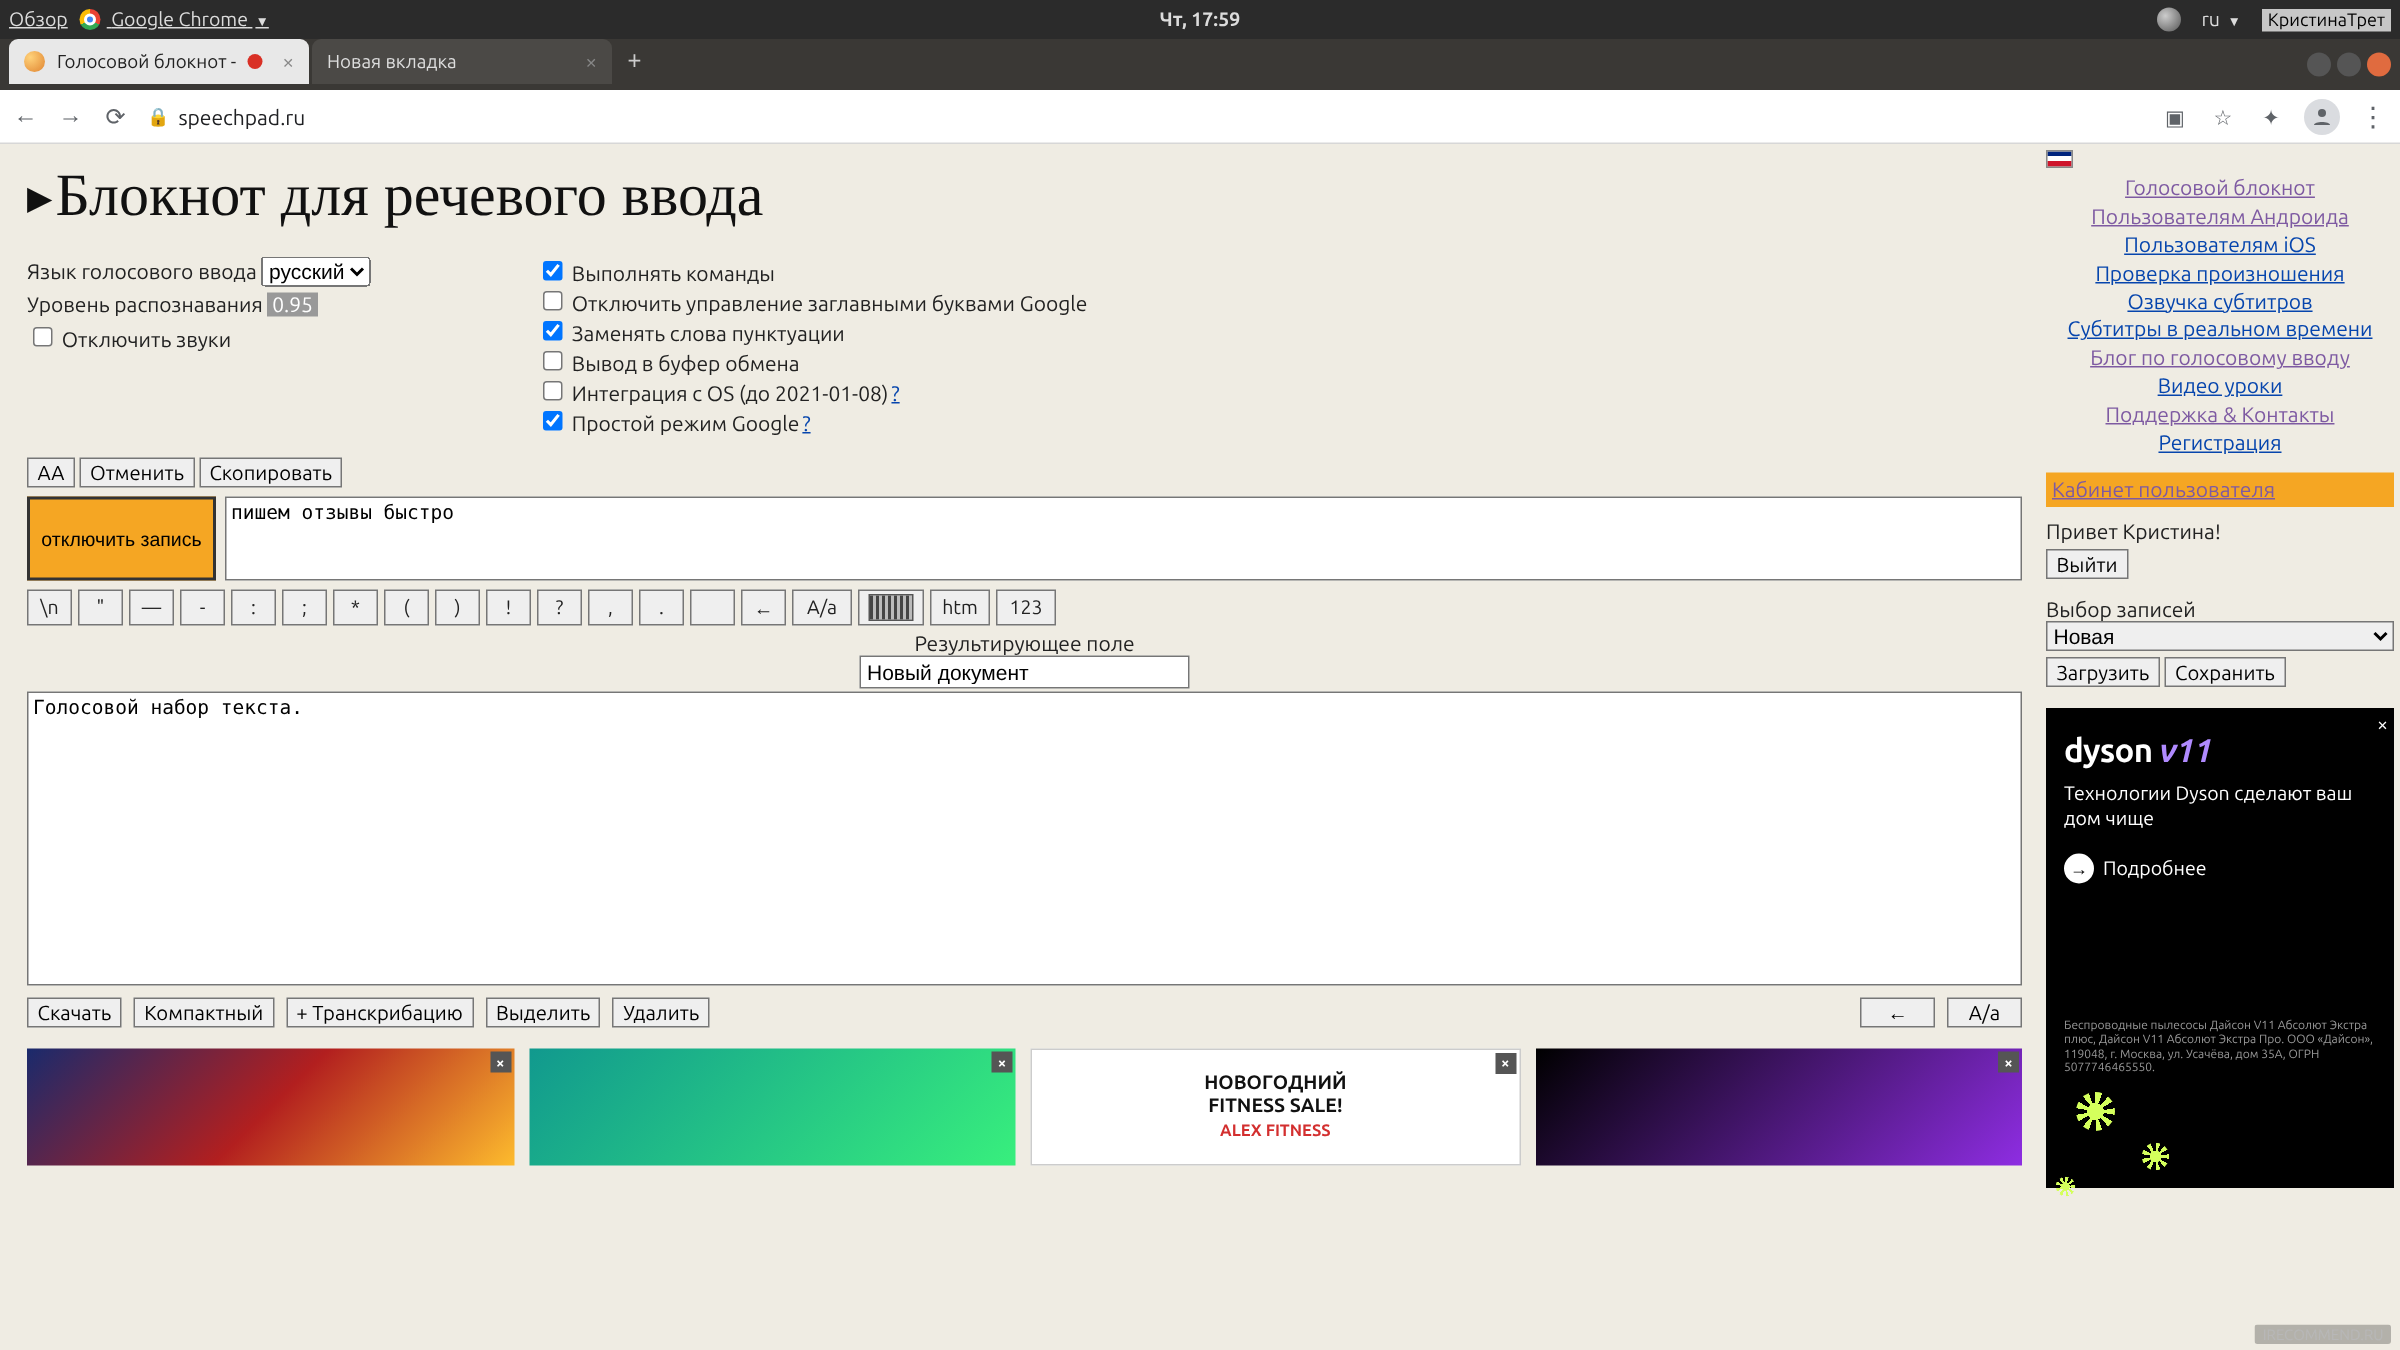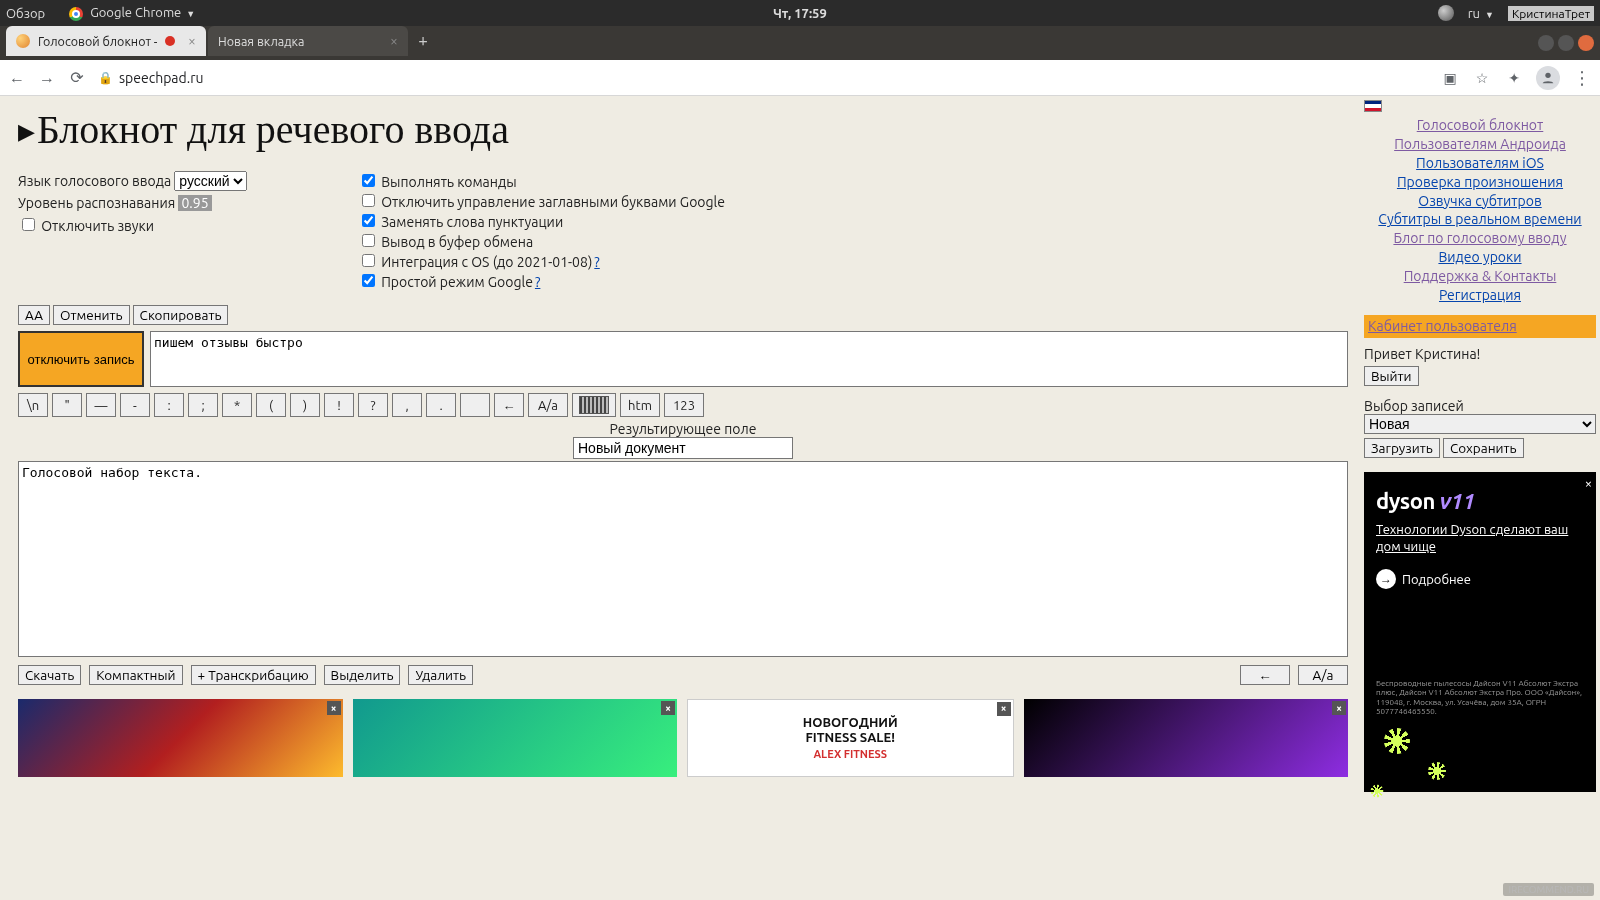--- a/index.html
+++ b/index.html
@@ -15,21 +15,21 @@
   .ubuntu-panel {
     height:26px;
     background:#2b2b2b;
     color:#dcdcdc;
     display:flex;
     align-items:center;
     font-size:13px;
     padding:0 6px;
     position:relative;
   }
-  .ubuntu-panel .pleft { display:flex; align-items:center; gap:24px; }
+  .ubuntu-panel .pleft { display:flex; align-items:center; gap:8px;text-decoration:underline; }
   .ubuntu-panel .pcenter {
     position:absolute; left:50%; transform:translateX(-50%);
     font-weight:bold;
   }
   .ubuntu-panel .pright { margin-left:auto; display:flex; align-items:center; gap:14px; }
   .ubuntu-panel .chrome-ico {
     width:14px; height:14px; border-radius:50%;
     background: conic-gradient(#ea4335 0 120deg,#34a853 120deg 240deg,#fbbc05 240deg 360deg);
     position:relative; display:inline-block; vertical-align:middle; margin-right:4px;
   }
@@ -226,21 +226,21 @@
     margin-top:14px;
     background:#000; color:#fff;
     padding:16px 12px 8px 12px;
     position:relative;
     font-size:13px;
     min-height:320px;
   }
   .side-ad .x { position:absolute; top:4px; right:4px; color:#fff; cursor:pointer; font-size:13px;}
   .side-ad .brand { font-weight:bold; font-size:22px; letter-spacing:-0.5px;}
   .side-ad .brand .v11 { color:#b08aff; font-style:italic;}
-  .side-ad .sub { margin:8px 0 14px 0; line-height:1.3;text-decoration:underline;}
+  .side-ad .sub { margin:8px 0 14px 0; line-height:1.3;}
   .side-ad .more { display:inline-flex; align-items:center; gap:6px; font-size:13px;}
   .side-ad .more .circ{ width:20px; height:20px; border-radius:50%; background:#fff; color:#000; display:flex; align-items:center; justify-content:center; font-size:12px;}
   .side-ad .legal { font-size:8px; color:#999; margin-top:90px; line-height:1.2;}
   .side-ad .germs { position:absolute; bottom:64px; left:20px;}
   .side-ad .germ { position:absolute; width:26px; height:26px; border-radius:50%;
     background:radial-gradient(circle,#d4ff5c 30%,transparent 31%),
                repeating-conic-gradient(#d4ff5c 0 20deg, transparent 20deg 40deg);
   }
 
   .watermark {

